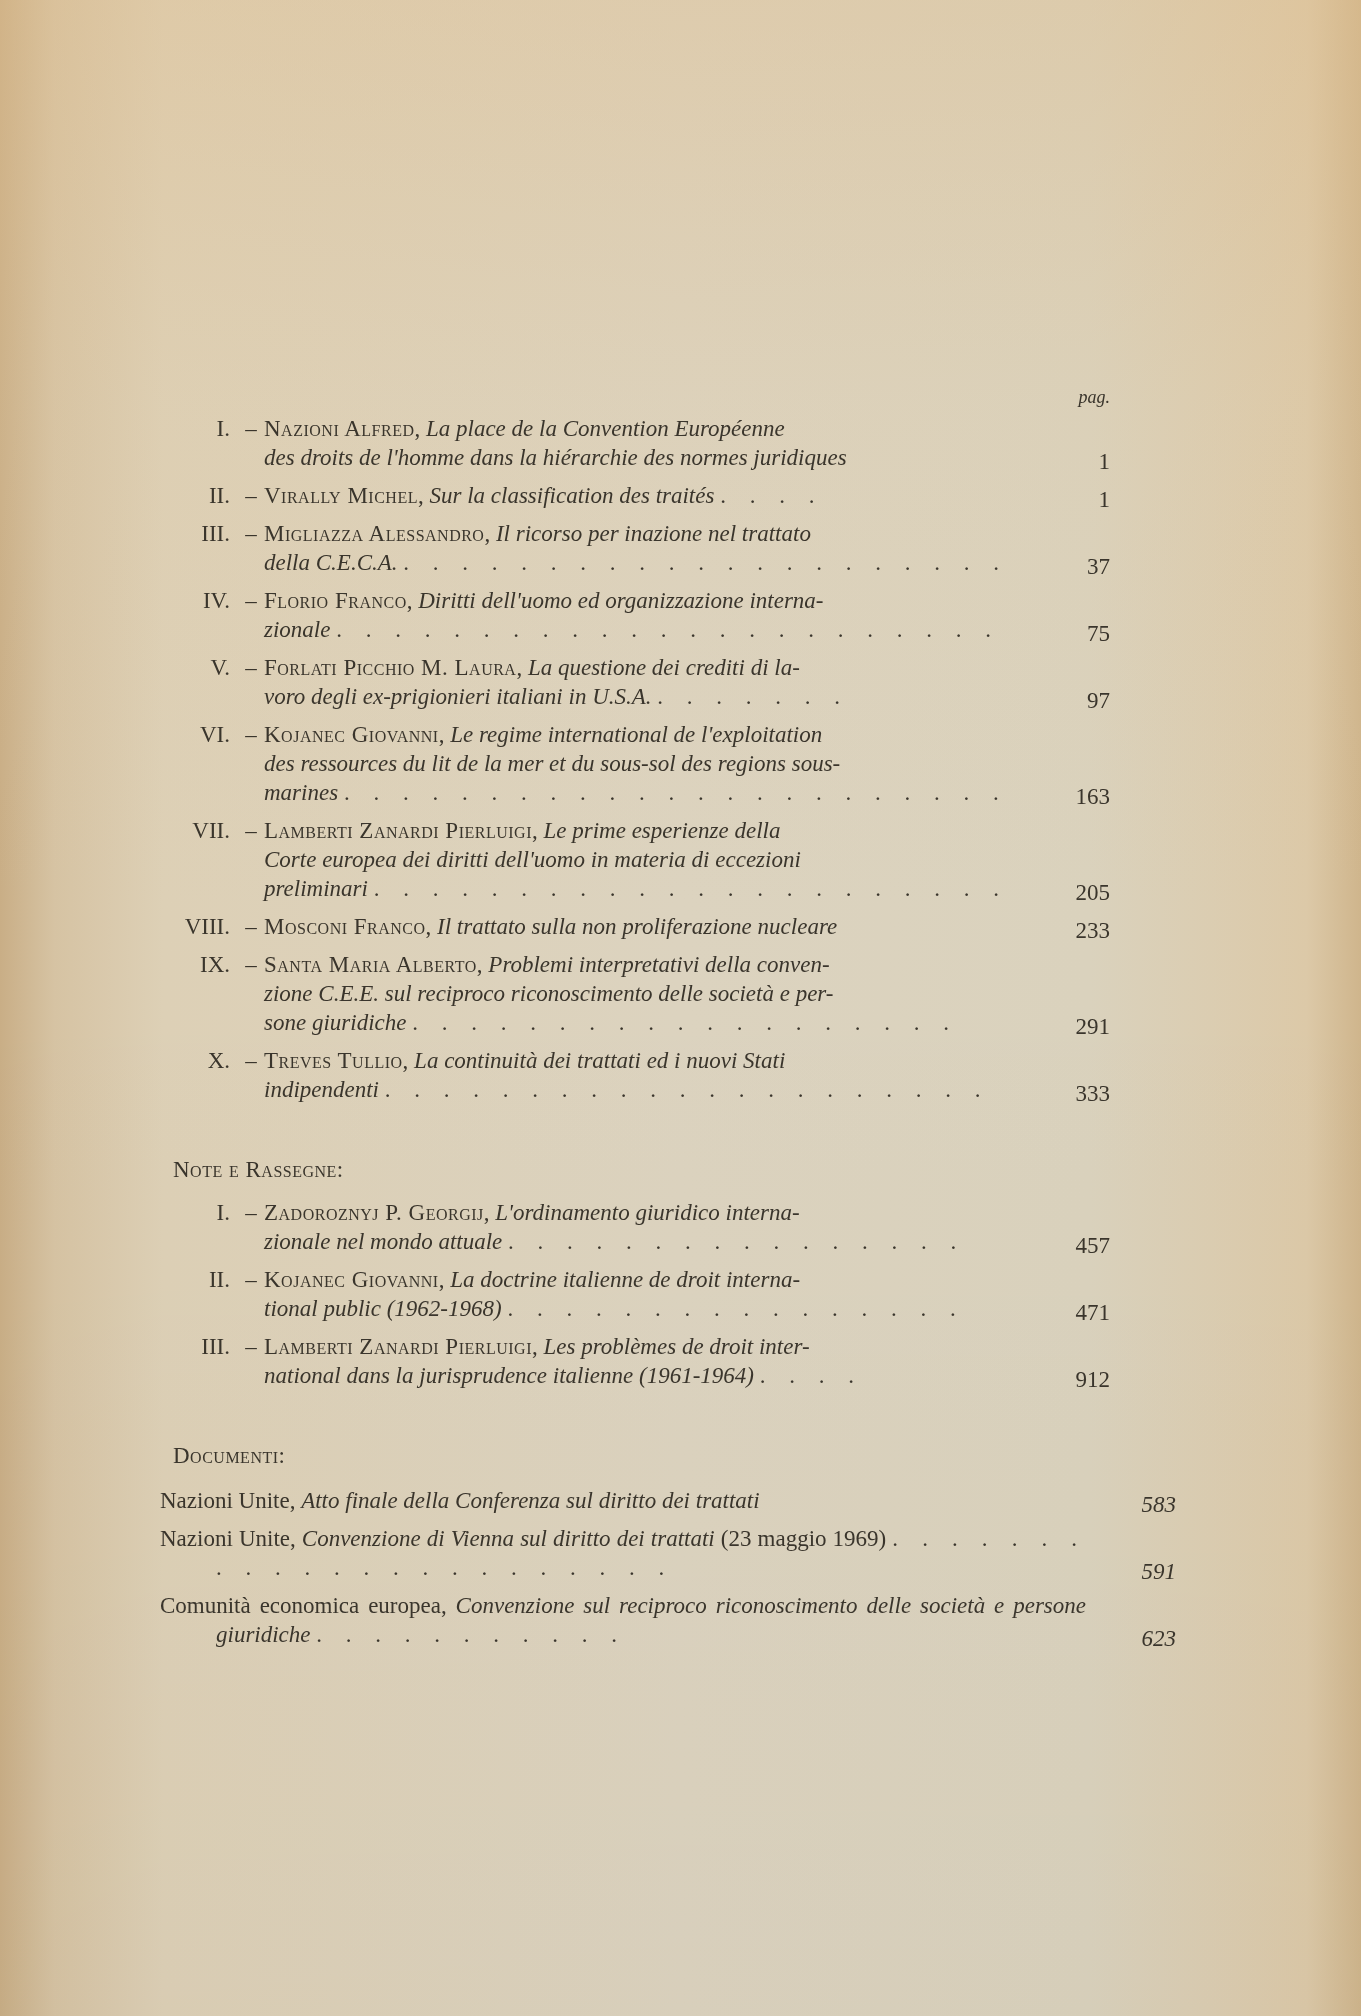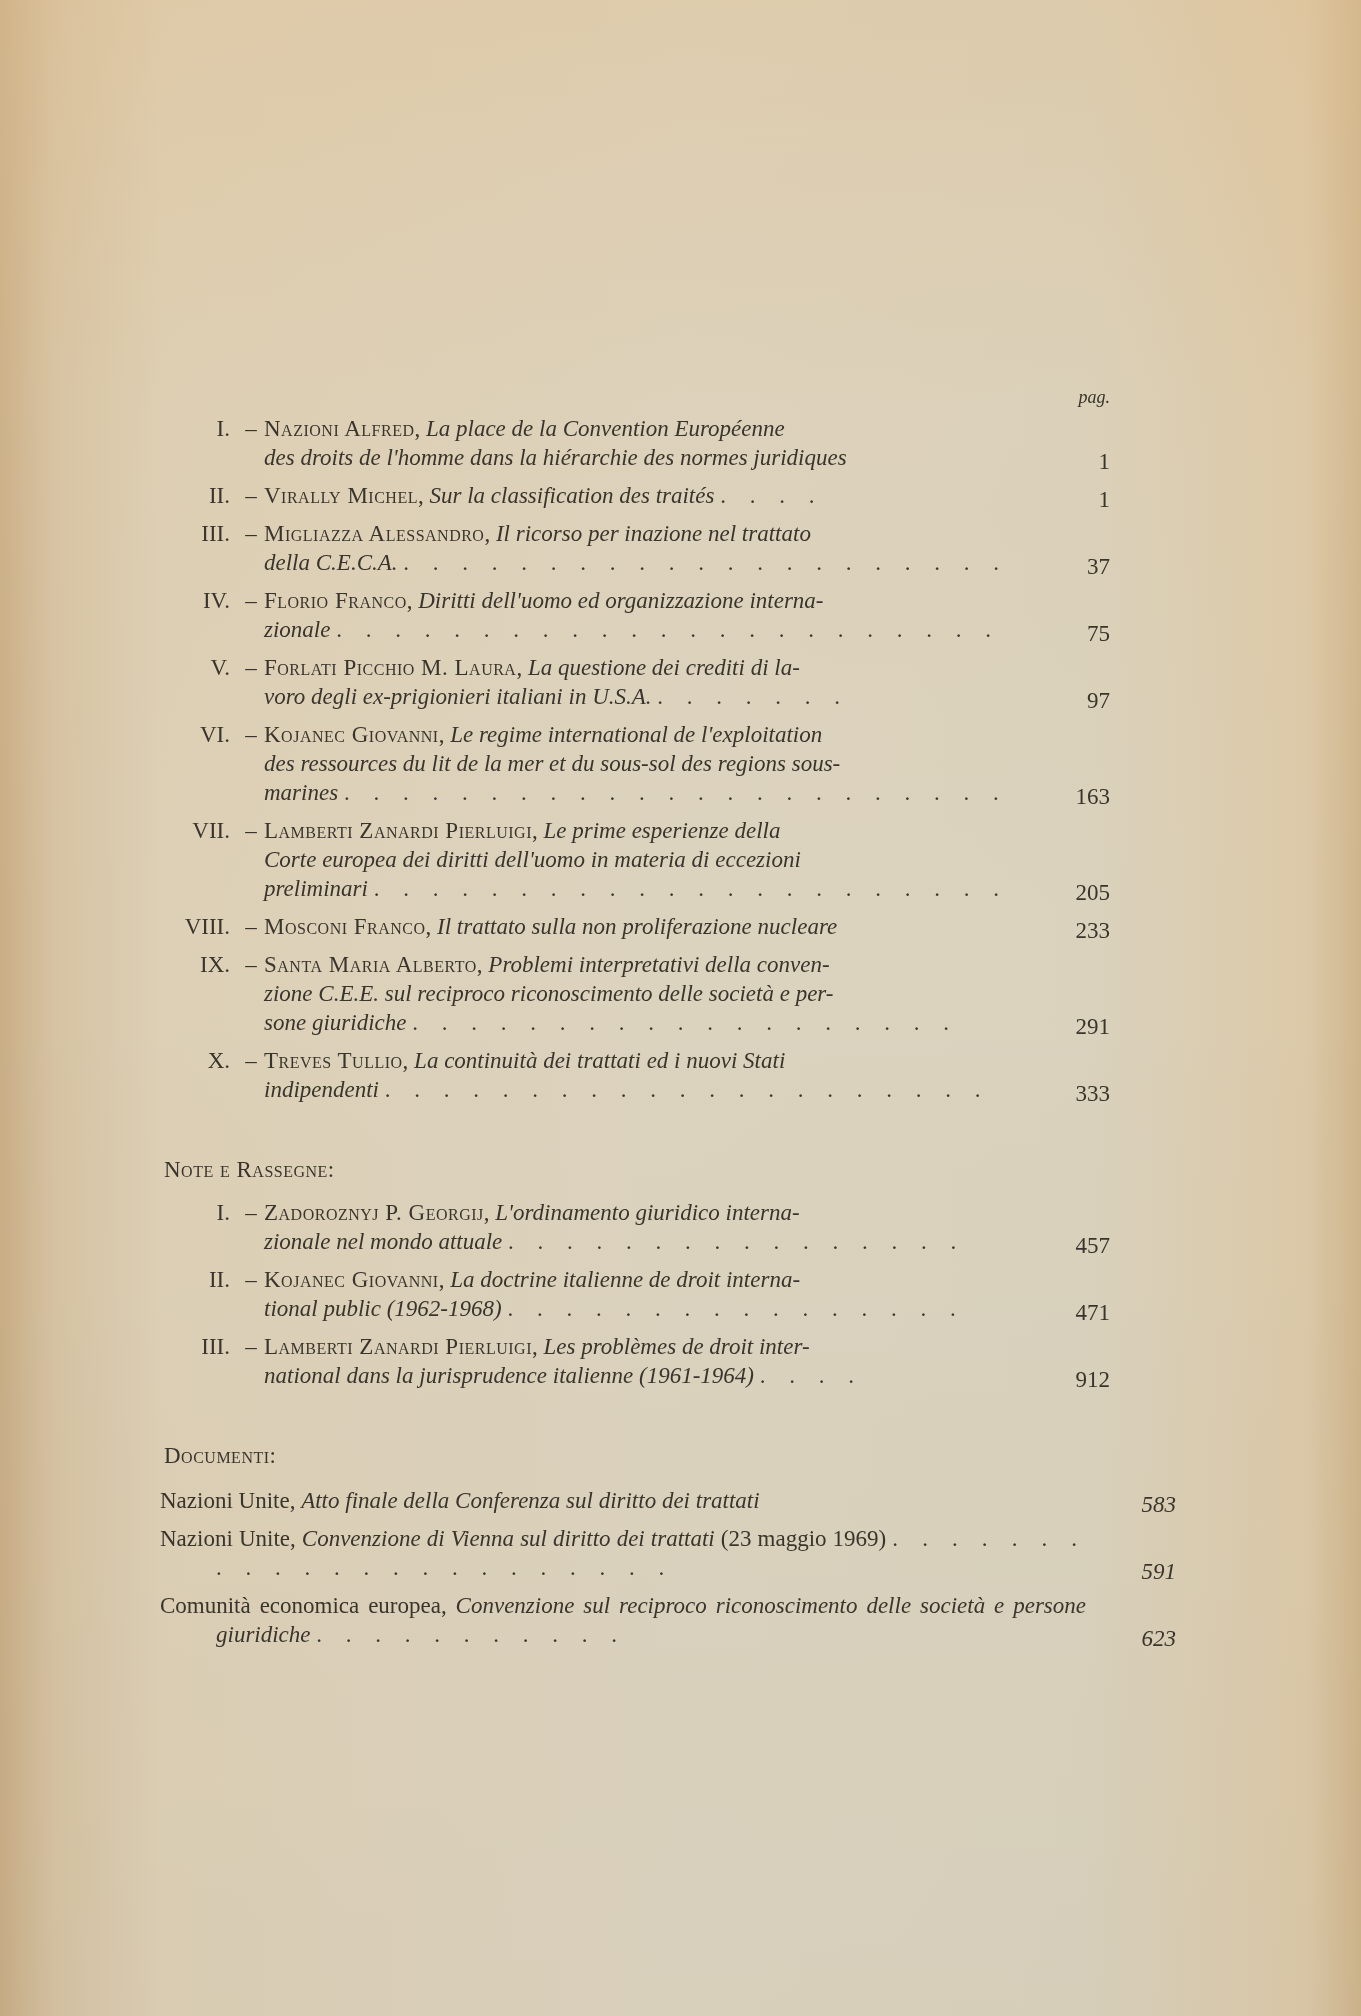--- a/index.html
+++ b/index.html
@@ -40,21 +40,21 @@
   }
   .author { font-variant: small-caps; letter-spacing: 0.5px; }
   .title { font-style: italic; }
   .page {
     position: absolute; right: 10px; bottom: -4px;
     width: 70px; text-align: right;
   }
   .leader { letter-spacing: 9px; }
   .section-heading {
     font-variant: small-caps; letter-spacing: 0.5px;
-    margin-left: 4px;
+    margin-left: 13px;
   }
   .doc-entry {
     position: relative;
     margin-bottom: 9px;
     width: 870px;
     padding-left: 56px; text-indent: -56px;
     text-align: justify;
   }
   .doc-entry .page { bottom: -4px; right: -90px; font-style: italic; }
 </style>

